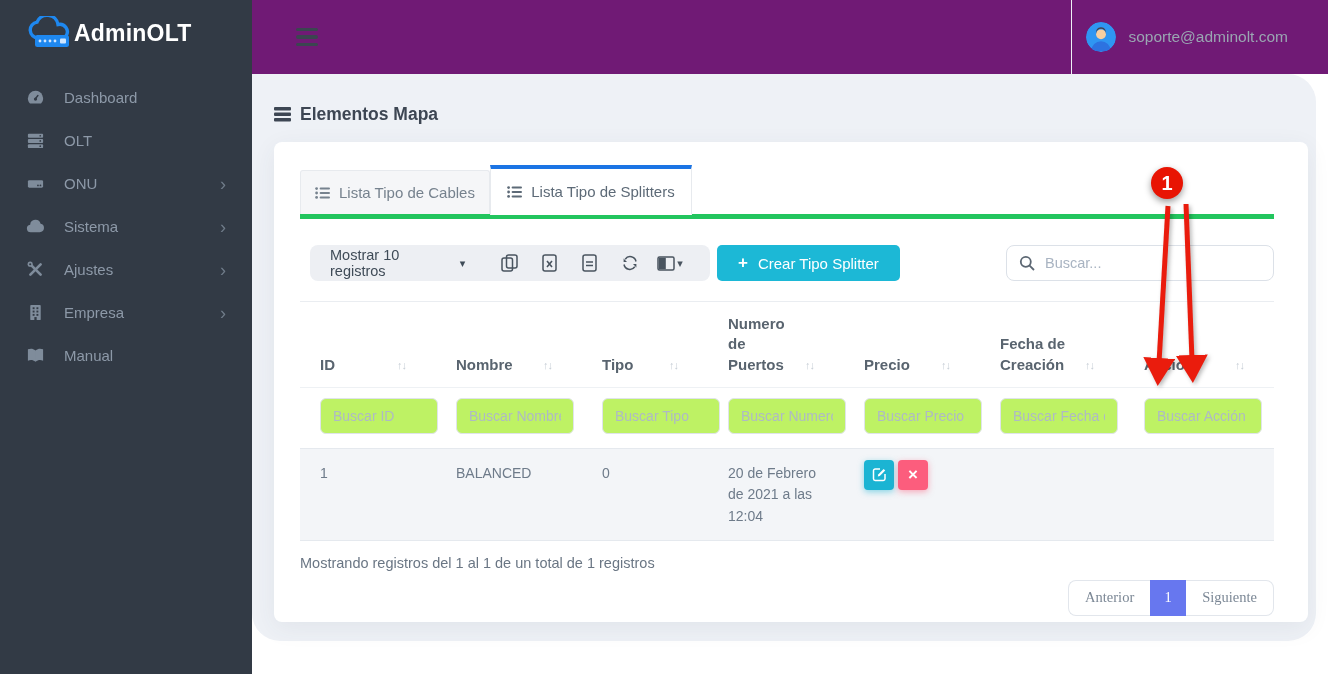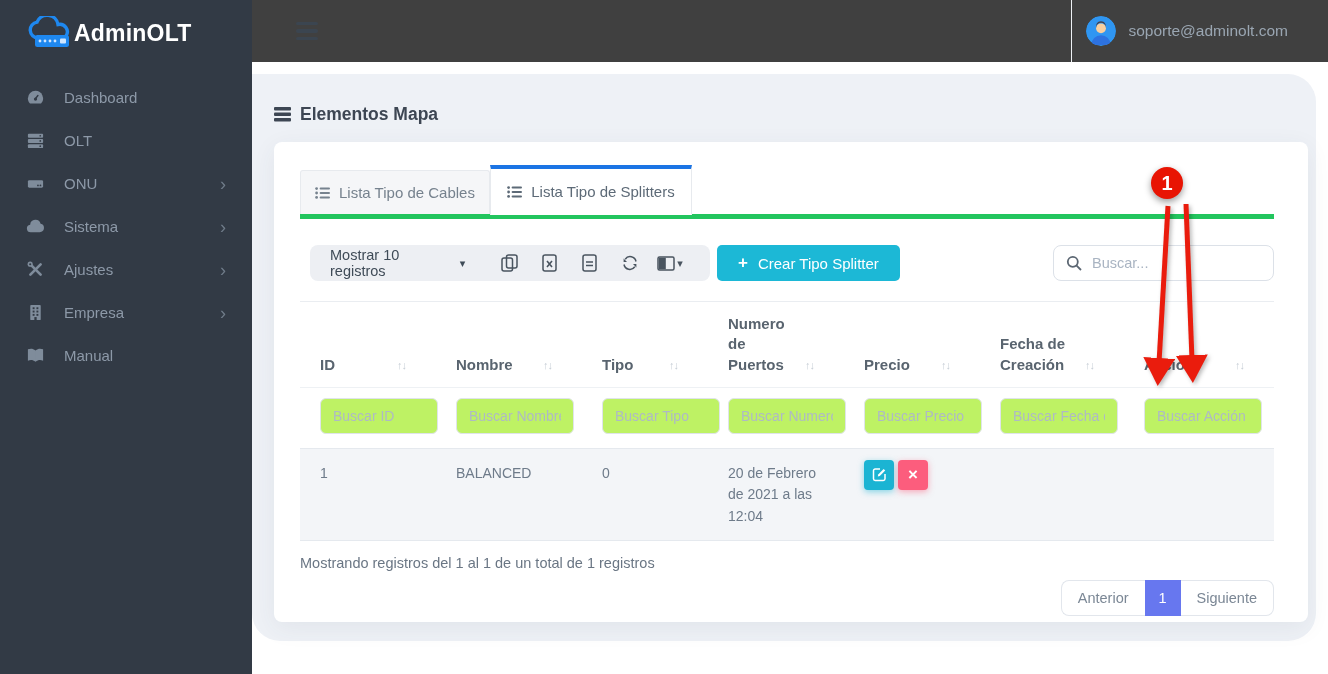--- a/index.html
+++ b/index.html
@@ -12,21 +12,21 @@
   .brand-name { color:#fff; font-size:23px; font-weight:bold; letter-spacing:.2px; }
   .nav { margin-top:26px; }
   .nav-item { display:flex; align-items:center; height:43px; padding:0 26px 0 25px; color:#8d99a8; font-size:15px; cursor:pointer; }
   .nav-item .nico { width:20px; height:20px; margin-right:19px; display:flex; align-items:center; justify-content:center; }
   .nav-item .nico svg { fill:#7f8c9b; }
   .nav-label { flex:1; }
   .chev { color:#6f7b89; font-size:18px; line-height:1; }
 
   
   .main { position:absolute; left:252px; top:0; width:1076px; height:674px; background:#fff; }
-  .topbar { position:relative; height:62px; background:#404040; display:flex; align-items:center; padding-left:44px; z-index:5; }
+  .topbar { position:relative; height:74px; background:#701a75; display:flex; align-items:center; padding-left:44px; z-index:5; }
   .burger { display:flex; flex-direction:column; gap:4px; cursor:pointer; }
   .burger i { display:block; width:22px; height:3.4px; background:#3b4550; border-radius:2px; }
   .user-block { margin-left:auto; height:100%; display:flex; align-items:center; gap:12px; padding:0 40px 0 14px; border-left:1px solid #eef1f5; cursor:pointer; }
   .user-email { color:#9aa6b2; font-size:15.5px; }
 
   
   .panel { position:absolute; left:0; top:74px; width:1064px; height:567px; background:#eef1f6; border-radius:0 28px 28px 28px; }
   .page-title { position:absolute; left:22px; top:30px; display:flex; align-items:center; gap:9px; color:#3d4653; font-size:17.5px; font-weight:bold; }
   .card { position:absolute; left:22px; top:68px; width:1034px; height:480px; background:#fff; border-radius:8px;
           box-shadow:0 6px 24px rgba(60,70,90,.07); padding:27px 34px 0 26px; }
@@ -43,21 +43,21 @@
   .toolbar { margin-top:26px; display:flex; align-items:center; height:36px; }
   .tool-group { margin-left:10px; width:400px; height:36px; background:#edeff3; border-radius:8px; display:flex; align-items:center; padding:0 20px; }
   .show-entries { display:flex; align-items:center; gap:7px; color:#3f4b57; font-size:14.5px; cursor:pointer; margin-right:24px; }
   .caret { font-size:11px; color:#3f4b57; }
   .tbtn { width:42px; display:flex; justify-content:center; align-items:center; cursor:pointer; }
   .tbtn svg { stroke:#49545f; fill:none; stroke-width:1.5; }
   .col-caret { font-size:11px; color:#49545f; margin-left:2px; }
   .create-btn { margin-left:7px; height:36px; background:#1cb8d6; color:#fff; border:none; border-radius:5px; padding:0 21px;
                 font-size:15px; display:flex; align-items:center; gap:10px; cursor:pointer; font-family:inherit; }
   .create-plus { font-size:17px; font-weight:bold; }
-  .searchbox { margin-left:auto; width:221px; height:36px; border:1px solid #dce1e8; border-radius:8px; display:flex; align-items:center; padding:0 12px; background:#fff; }
+  .searchbox { margin-left:auto; width:268px; height:36px; border:1px solid #dce1e8; border-radius:8px; display:flex; align-items:center; padding:0 12px; background:#fff; }
   .searchbox svg { stroke:#5b6672; fill:none; stroke-width:1.8; }
   .searchbox input { border:none; outline:none; flex:1; margin-left:10px; font-size:14.5px; color:#5b6672; font-family:inherit; background:transparent; }
   .searchbox input::placeholder { color:#a9b4c2; }
 
   
   .grid { display:grid; grid-template-columns:136px 146px 126px 136px 136px 144px 150px; width:974px; }
   .thead { margin-top:20px; border-top:1px solid #eaedf1; border-bottom:1px solid #eef1f4; align-items:end; }
   .th { display:flex; justify-content:space-between; align-items:flex-end; padding:12px 30px 12px 20px; color:#59646f; font-size:15px; font-weight:bold; line-height:1.35; }
   .sort { font-size:11px; color:#c7ced6; letter-spacing:-1px; cursor:pointer; padding-bottom:2px; }
   .tfilters { padding:10px 0 14px 0; }
@@ -70,21 +70,21 @@
   .td-fecha { padding-right:10px; }
   .td-actions { display:flex; gap:4px; padding:11px 0 0 20px; }
   .abtn { width:30px; height:30px; border:none; border-radius:4px; display:flex; align-items:center; justify-content:center; cursor:pointer; }
   .abtn-edit { background:#1bb4d3; box-shadow:0 2px 6px rgba(27,180,211,.5); }
   .abtn-del { background:#fc5d7d; box-shadow:0 2px 6px rgba(252,93,125,.5); color:#fff; font-size:17px; font-weight:bold; line-height:1; }
 
   
   .tfoot { display:flex; align-items:flex-start; margin-top:14px; width:974px; }
   .foot-info { color:#6a7684; font-size:14.5px; }
   .pagination { margin-left:auto; margin-top:25px; display:flex; height:36px; }
-  .page-btn { display:flex; align-items:center; padding:0 16px; border:1px solid #e2e6ec; background:#fff; color:#7b8795; font-size:14.5px; cursor:pointer; }
+  .page-btn { display:flex; align-items:center; padding:0 16px; border:1px solid #e2e6ec; background:#fff; color:#7b8795; font-size:14.5px; cursor:pointer;font-family:Liberation Serif, serif; }
   .page-prev { border-radius:8px 0 0 8px; border-right:none; }
   .page-next { border-radius:0 8px 8px 0; border-left:none; }
   .page-cur { width:36px; justify-content:center; background:#6777ef; color:#fff; border:1px solid #6777ef; }
 
   
   .anno-badge { position:absolute; left:1151px; top:167px; width:32px; height:32px; border-radius:50%; background:#e81403;
                 box-shadow:0 3px 7px rgba(0,0,0,.4); color:#fff; font-size:20px; font-weight:bold; display:flex; align-items:center; justify-content:center; z-index:50; }
   .anno-svg { position:absolute; left:0; top:0; width:1328px; height:674px; pointer-events:none; z-index:49;
               filter:drop-shadow(2px 2px 2px rgba(0,0,0,.28)); }
 </style>

